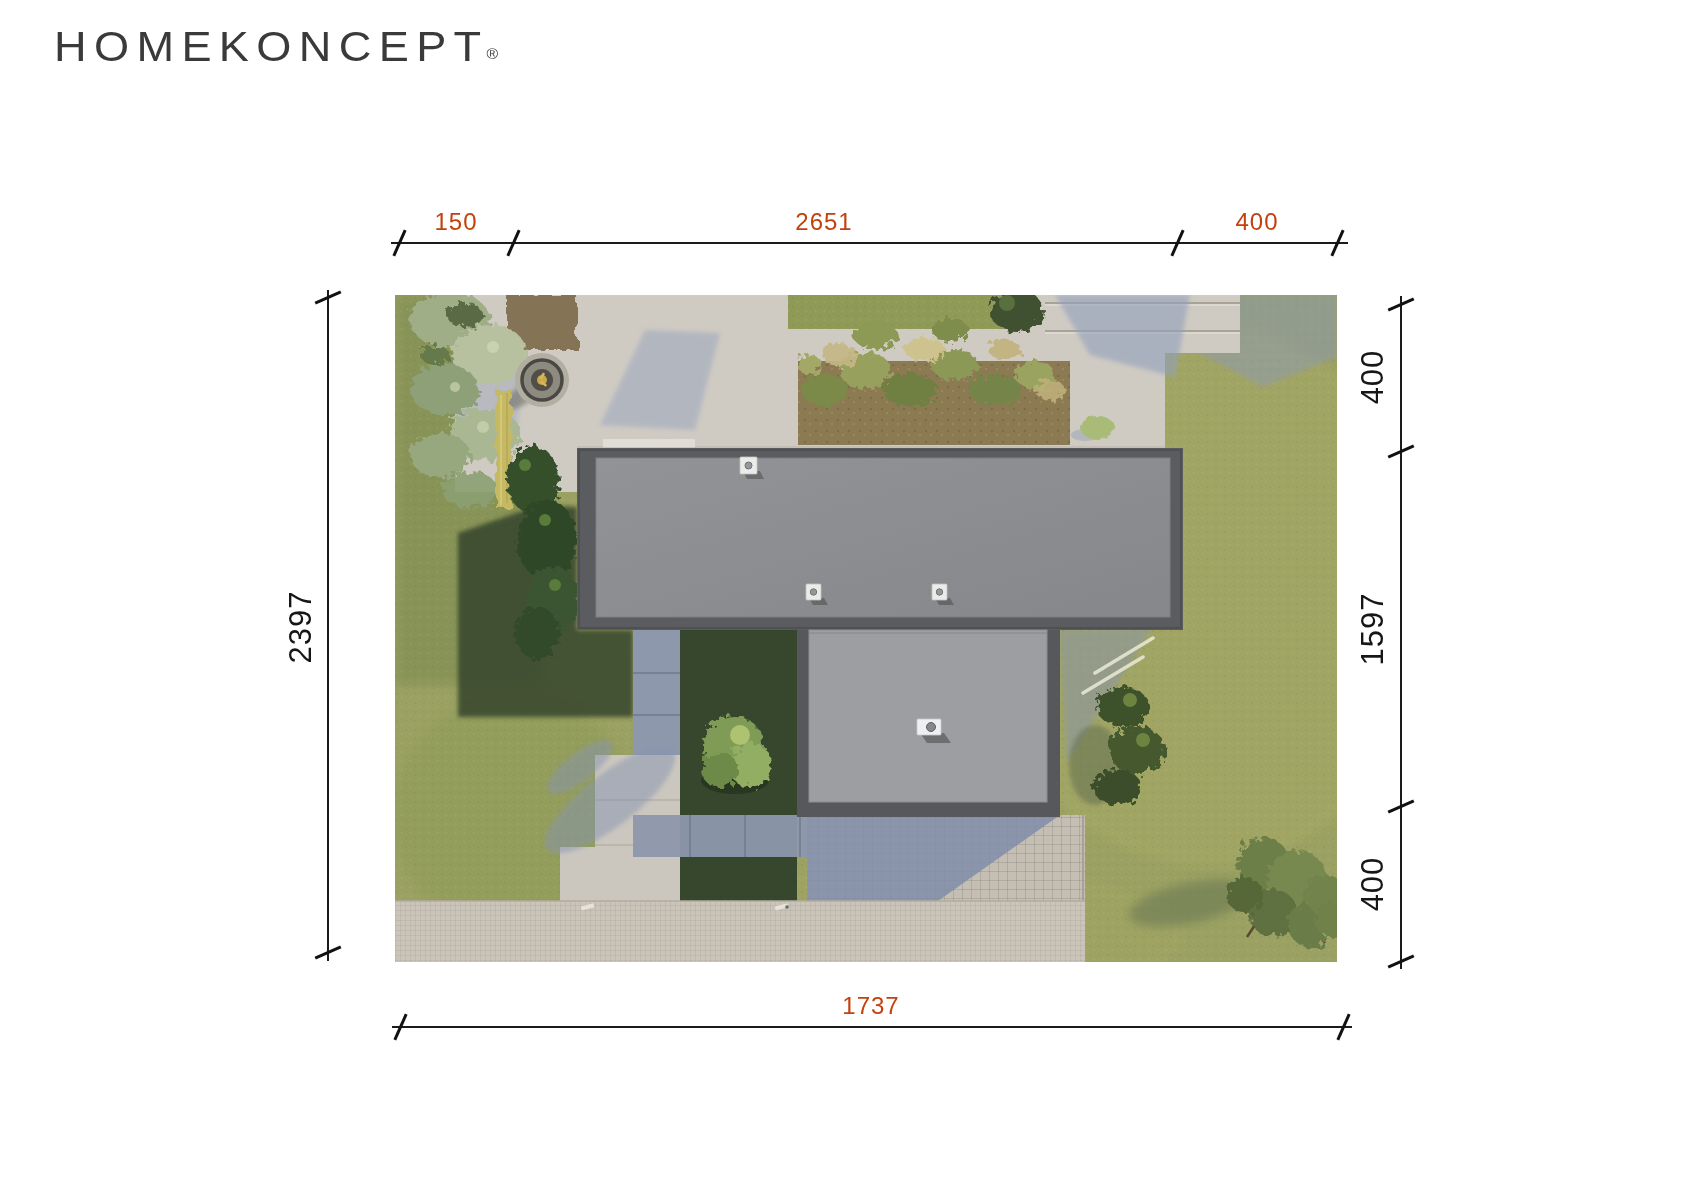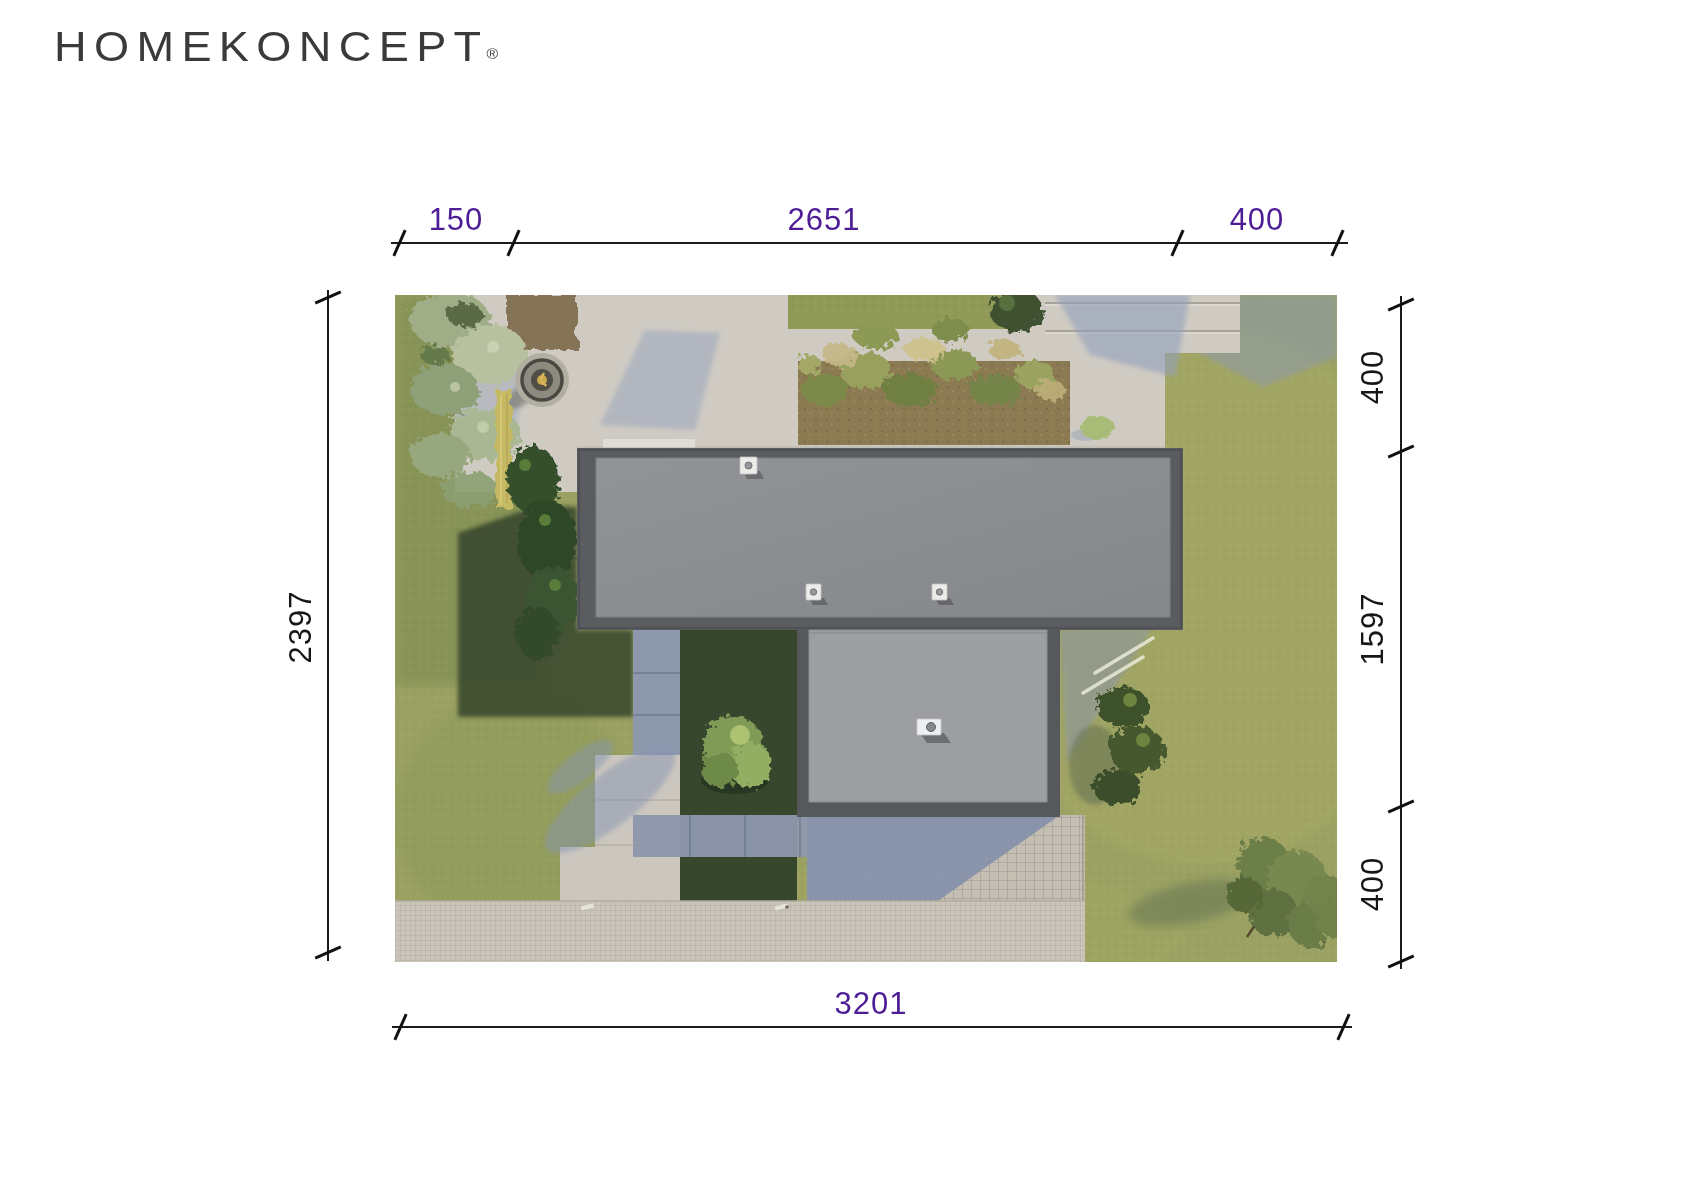--- a/index.html
+++ b/index.html
@@ -10,22 +10,22 @@
   .logo{position:absolute;left:54px;top:22px;font-size:43px;font-weight:500;
         letter-spacing:7px;color:#3a3a3a;transform:scaleX(1.05);transform-origin:left top;
         white-space:nowrap;}
   .logo .rmark{font-size:15px;letter-spacing:0;position:relative;top:-2px;left:-2px;}
 
   
   .dim-line-h{position:absolute;height:2px;background:#1b1b1b;}
   .dim-line-v{position:absolute;width:2px;background:#1b1b1b;}
   .tick-v{position:absolute;width:3px;height:28px;background:#111;transform:rotate(24deg);}
   .tick-h{position:absolute;width:28px;height:3px;background:#111;transform:rotate(-24deg);}
-  .dim-label{position:absolute;font-size:31px;color:#4c1d95;letter-spacing:1px;
-             transform:translateX(-50%);white-space:nowrap;}
+  .dim-label{position:absolute;font-size:24px;color:#c2410c;letter-spacing:1px;
+             transform:translateX(-50%);white-space:nowrap;margin-top:6px;}
   .dim-label-v{position:absolute;font-size:31px;color:#161616;letter-spacing:1px;
                transform:translate(-50%,-50%) rotate(-90deg);white-space:nowrap;}
 
   
   .aerial{position:absolute;left:395px;top:295px;width:942px;height:667px;}
   .aerial svg{display:block;}
 </style>
 </head>
 <body>
 
@@ -39,21 +39,21 @@
   <div class="tick-v" style="left:1336px;top:229px;"></div>
   <div class="dim-label" style="left:456px;top:202px;">150</div>
   <div class="dim-label" style="left:824px;top:202px;">2651</div>
   <div class="dim-label" style="left:1257px;top:202px;">400</div>
 </div>
 
 <div>
   <div class="dim-line-h" style="left:392px;top:1026px;width:960px;"></div>
   <div class="tick-v" style="left:399px;top:1013px;"></div>
   <div class="tick-v" style="left:1342px;top:1013px;"></div>
-  <div class="dim-label" style="left:871px;top:986px;">3201</div>
+  <div class="dim-label" style="left:871px;top:986px;">1737</div>
 </div>
 
 <div>
   <div class="dim-line-v" style="left:327px;top:290px;height:671px;"></div>
   <div class="tick-h" style="left:314px;top:296px;"></div>
   <div class="tick-h" style="left:314px;top:951px;"></div>
   <div class="dim-label-v" style="left:301px;top:627px;">2397</div>
 </div>
 
 <div>

